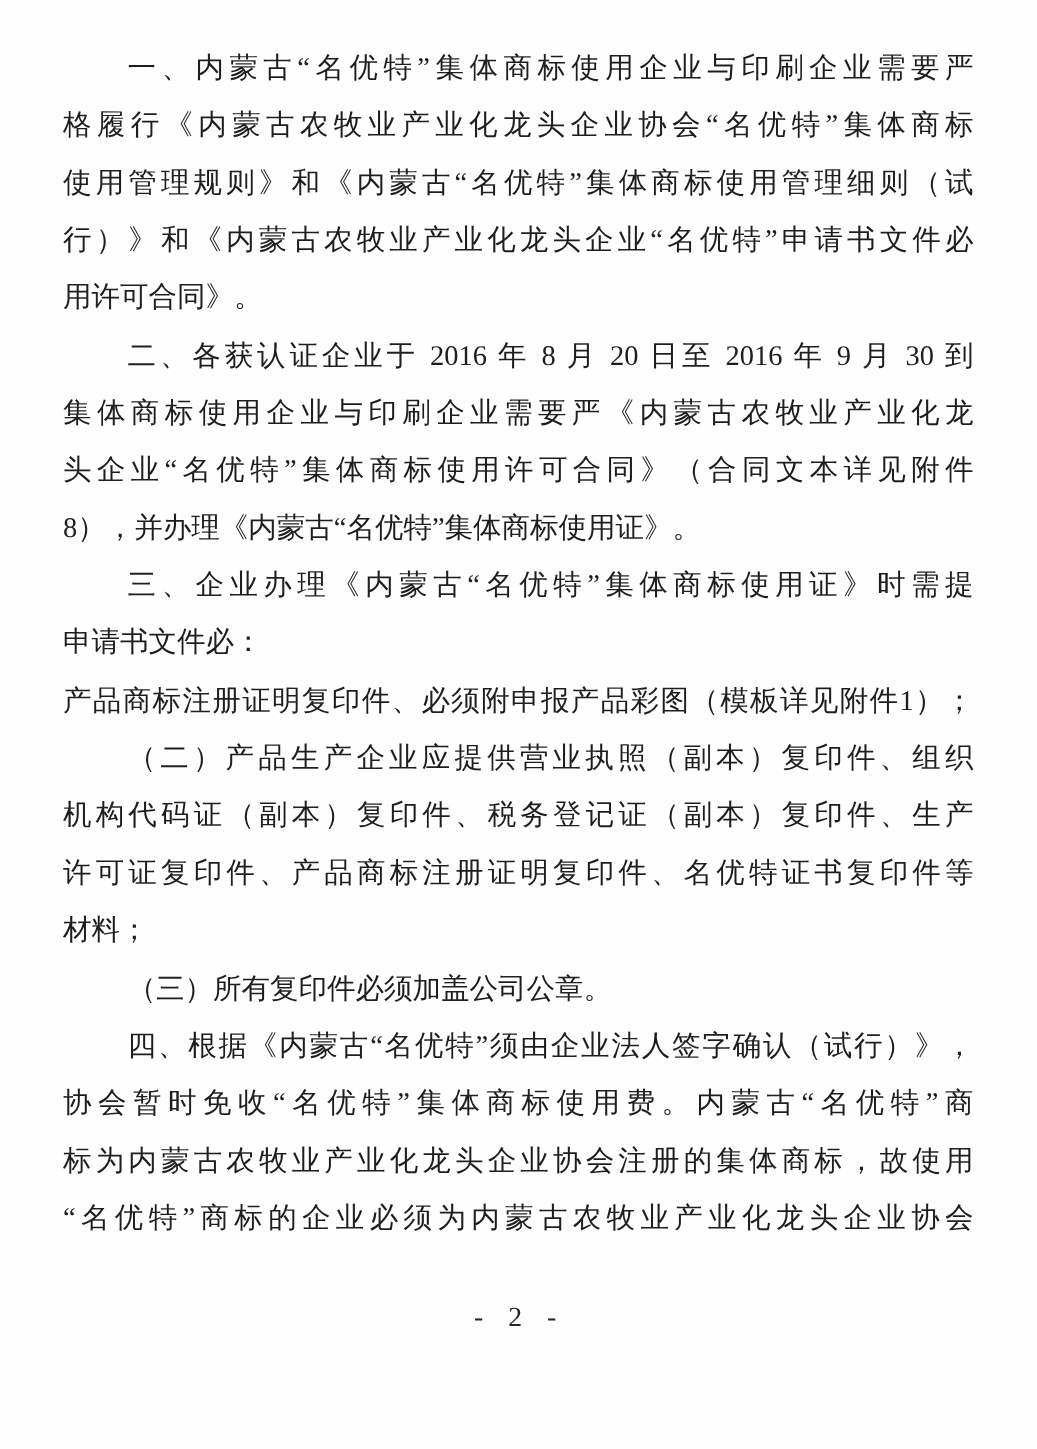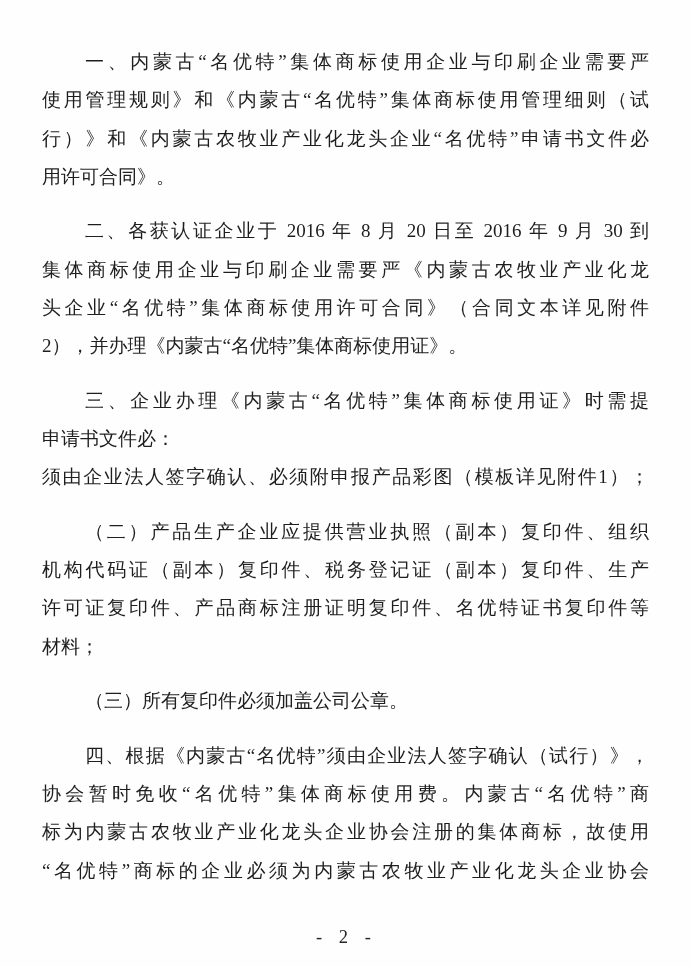--- a/index.html
+++ b/index.html
@@ -34,60 +34,60 @@
     text-align: justify;
     text-align-last: justify;
     -moz-text-align-last: justify;
   }
   .last {
     text-align: right;
     text-align-last: left;
   }
   .indent {
     text-indent: 43px;
-    margin-top: 16px;
   }
   .page-number {
     margin-top: 36px;
     height: 22px;
     line-height: 22px;
     text-align: center;
     font-size: 18.5px;
     letter-spacing: 4px;
     word-spacing: 4px;
     color: #262626;
   }
 </style>
 </head>
 <body>
 
 <div class="page">
   <div class="content">
 
     <div class="para">
       <p class="line justify indent">一、内蒙古“名优特”集体商标使用企业与印刷企业需要严</p>
+      <p class="line justify">格履行《内蒙古农牧业产业化龙头企业协会“名优特”集体商标</p>
       <p class="line justify">使用管理规则》和《内蒙古“名优特”集体商标使用管理细则（试</p>
       <p class="line justify">行）》和《内蒙古农牧业产业化龙头企业“名优特”申请书文件必</p>
       <p class="line last">用许可合同》。</p>
     </div>
 
     <div class="para">
       <p class="line justify indent">二、各获认证企业于 2016 年 8 月 20 日至 2016 年 9 月 30 到</p>
       <p class="line justify">集体商标使用企业与印刷企业需要严《内蒙古农牧业产业化龙</p>
       <p class="line justify">头企业“名优特”集体商标使用许可合同》（合同文本详见附件</p>
-      <p class="line last">2），并办理《内蒙古“名优特”集体商标使用证》。</p>
+      <p class="line last">8），并办理《内蒙古“名优特”集体商标使用证》。</p>
     </div>
 
     <div class="para">
       <p class="line justify indent">三、企业办理《内蒙古“名优特”集体商标使用证》时需提</p>
       <p class="line last">申请书文件必：</p>
     </div>
 
     <div class="para">
-      <p class="line justify">须由企业法人签字确认、必须附申报产品彩图（模板详见附件1）；</p>
+      <p class="line justify">产品商标注册证明复印件、必须附申报产品彩图（模板详见附件1）；</p>
     </div>
 
     <div class="para">
       <p class="line justify indent">（二）产品生产企业应提供营业执照（副本）复印件、组织</p>
       <p class="line justify">机构代码证（副本）复印件、税务登记证（副本）复印件、生产</p>
       <p class="line justify">许可证复印件、产品商标注册证明复印件、名优特证书复印件等</p>
       <p class="line last">材料；</p>
     </div>
 
     <div class="para">

